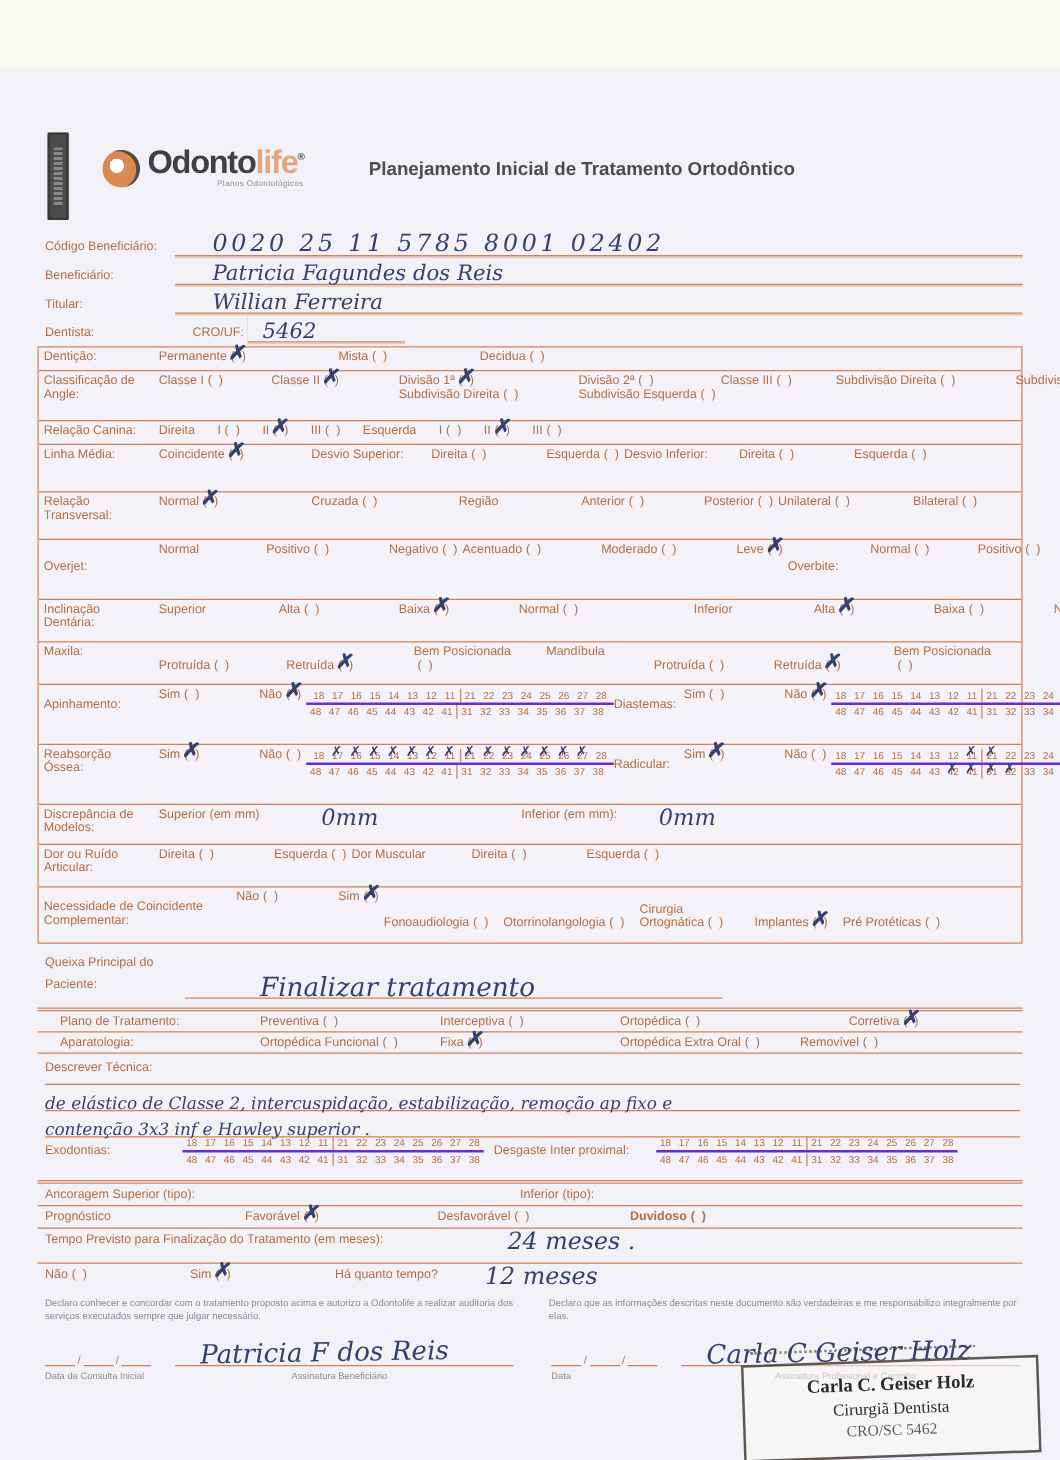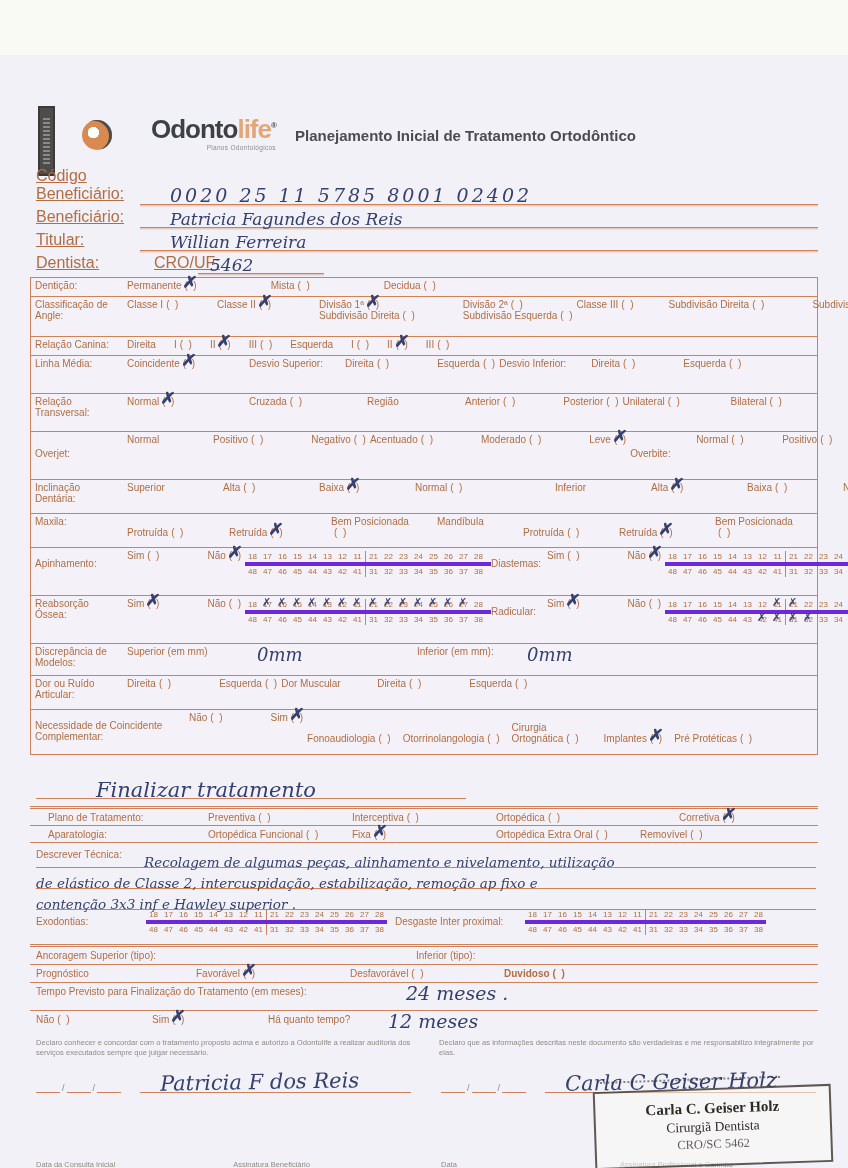--- a/index.html
+++ b/index.html
@@ -6,35 +6,35 @@
   body{width:848px;height:1168px;position:relative;overflow:hidden;
        background:#f3f1f8;font-family:"Liberation Sans",sans-serif;}
   .topband{position:absolute;left:0;top:0;width:848px;height:55px;background:#fafaf4;}
   .sheet{position:absolute;inset:0;}
 
   
   .side-tag{position:absolute;left:38px;top:106px;width:17px;height:70px;background:#4d4c4a;
             border-radius:1px;box-shadow:inset 0 0 0 2px #3b3a38;}
   .side-tag i{position:absolute;left:5px;top:12px;width:7px;height:46px;background:
       repeating-linear-gradient(#8b8a88 0 2px,transparent 2px 4px);}
-  .logo{position:absolute;left:82px;top:116px;display:flex;align-items:flex-start;gap:33px;}
+  .logo{position:absolute;left:82px;top:116px;display:flex;align-items:flex-start;}
   .logo-icon{width:30px;height:30px;border-radius:50%;margin-top:4px;
       background:radial-gradient(circle at 38% 42%, #ffffff 0 22%, #d98a50 23% 72%, #b5672f 73% 100%);
       box-shadow:-3px 1px 0 0 #4d4c4a inset;}
   .brand{margin-left:6px;line-height:1;}
   .brand-main{font-size:26px;font-weight:bold;letter-spacing:-1px;color:#3e4144;}
   .brand-life{color:#e29a62;font-weight:bold;opacity:.85;}
   .brand-reg{font-size:8px;vertical-align:super;color:#3e4144;}
   .brand-tagline{font-size:6.5px;color:#8a8d90;text-align:right;margin-top:3px;letter-spacing:.3px;}
   .doc-title{position:absolute;left:295px;top:127px;width:460px;font-size:15px;font-weight:bold;color:#4a4c4f;}
 
   
   .fields{position:absolute;left:36px;top:183px;width:782px;}
   .fieldrow{display:flex;align-items:flex-end;height:22px;margin-bottom:1px;}
-  .flabel{font-size:16px;color:#b26d42;width:104px;flex:0 0 104px;padding-bottom:2px;text-decoration:underline;}
+  .flabel{font-size:10px;color:#b26d42;width:104px;flex:0 0 104px;padding-bottom:2px;}
   .fline{flex:1;border-bottom:1.4px solid #cf8257;box-shadow:0 1.5px 0 rgba(207,130,87,.35);
          position:relative;height:22px;}
   .fline .hand{position:absolute;left:30px;bottom:-2px;}
   .hand{font-family:"DejaVu Serif",serif;font-style:italic;color:#35406e;font-size:17px;white-space:nowrap;}
   .hand.big{font-size:19px;letter-spacing:3px;}
   .crouf{flex:0 0 170px;display:flex;align-items:flex-end;margin-left:14px;}
   .crouf .flabel{width:44px;flex:0 0 44px;}
 
   
   .mainbox{position:absolute;left:30px;top:277px;width:786px;border:1px solid #cf8257;background:rgba(255,255,255,.12);}
@@ -48,21 +48,21 @@
   .x{position:absolute;left:-1px;top:-8px;font-size:17px;font-weight:bold;color:#35406e;
      transform:rotate(8deg);font-family:"DejaVu Serif",serif;}
   .stack{display:flex;flex-direction:row;row-gap:2px;gap:44px;}
   .hgap{display:flex;align-items:flex-end;}
   .opt.wrap{white-space:normal;width:80px;vertical-align:top;}
   .plain-label{color:#b26d42;}
 
   
   .teeth{display:inline-block;vertical-align:top;margin-top:1px;}
   .teeth-row{display:flex;}
-  .teeth-row.upper{border-bottom:4px solid #6d28d9;}
+  .teeth-row.upper{border-bottom:2px solid #6d28d9;justify-content:center;}
   .tooth{width:15px;text-align:center;font-size:8px;color:#b26d42;position:relative;line-height:11px;}
   .tooth.mid{border-left:1px solid #cf8257;}
   .tooth.crossed::after{content:"✗";position:absolute;left:2px;top:-2px;font-size:11px;color:#35406e;}
 
   
   .queixa{position:absolute;left:36px;top:762px;width:748px;display:flex;}
   .queixa .qlabel{flex:0 0 112px;font-size:10px;color:#b26d42;line-height:1.7;}
   .qline{flex:0 0 430px;border-bottom:1.4px solid #cf8257;position:relative;height:36px;}
   .qline .hand{position:absolute;left:60px;bottom:-4px;font-size:21px;}
 
@@ -91,21 +91,21 @@
          font-size:7.6px;color:#8f8a84;line-height:1.35;}
   .decls .dcol{flex:1;}
 
   .sigs{position:absolute;left:36px;top:1066px;width:780px;display:flex;gap:30px;}
   .sigcol{flex:1;display:flex;align-items:flex-end;gap:8px;}
   .dateslots{display:flex;align-items:flex-end;gap:2px;flex:0 0 96px;font-size:9px;color:#9a9license4;}
   .dslot{width:24px;border-bottom:1px solid #cf8257;height:12px;}
   .slash{font-size:9px;color:#8f8a84;}
   .sigline{flex:1;border-bottom:1.4px solid #cf8257;position:relative;height:26px;}
   .sigline .hand{position:absolute;left:20px;bottom:-2px;font-size:21px;transform:rotate(-1deg);}
-  .sig-captions{position:absolute;left:36px;top:1160px;width:780px;display:flex;gap:30px;}
+  .sig-captions{position:absolute;left:36px;top:1096px;width:780px;display:flex;gap:30px;}
   .sig-captions > div{flex:1;display:flex;}
   .cap-date{flex:0 0 96px;text-align:left;font-size:7.5px;color:#8f8a84;}
   .cap-main{flex:1;text-align:center;font-size:7.5px;color:#8f8a84;}
 
   .stamp{position:absolute;left:594px;top:1088px;width:218px;padding:10px 8px 12px 8px;
          border:2px solid rgba(50,44,38,.78);transform:rotate(-2deg);
          background:rgba(250,250,246,.55);text-align:center;
          font-family:"Liberation Serif",serif;color:#2e2a26;}
   .stamp::before{content:"";position:absolute;left:6px;top:-12px;width:180px;
          border-top:2px dotted rgba(60,55,50,.6);}
@@ -500,20 +500,21 @@
           <span class="opt"><span class="opt-l">Fonoaudiologia</span><span class="paren">(&nbsp;&nbsp;)</span></span>
           <span class="opt"><span class="opt-l">Otorrinolangologia</span><span class="paren">(&nbsp;&nbsp;)</span></span>
           <span class="opt wrap"><span class="opt-l">Cirurgia Ortognática</span><span class="paren">(&nbsp;&nbsp;)</span></span>
           <span class="opt checked"><span class="opt-l">Implantes</span><span class="paren">(&nbsp;&nbsp;)<span class="x">✗</span></span></span>
           <span class="opt"><span class="opt-l">Pré Protéticas</span><span class="paren">(&nbsp;&nbsp;)</span></span>
         </span>
     </div>
   </div>
 
   <div class="queixa">
+    <span class="qlabel">Queixa Principal do Paciente:</span>
     <span class="qline">
         <span class="hand">Finalizar tratamento</span>
       </span>
   </div>
 
   <div class="rule-rows">
     <div class="lrow">
       <span class="llabel">Plano de Tratamento:</span>
       <span class="hgap">
           <span class="opt" style="width: 140px;"><span class="opt-l">Preventiva</span><span class="paren">(&nbsp;&nbsp;)</span></span>
@@ -529,21 +530,20 @@
           <span class="opt checked" style="width: 140px;"><span class="opt-l">Fixa</span><span class="paren">(&nbsp;&nbsp;)<span class="x">✗</span></span></span>
           <span class="opt" style="width: 140px;"><span class="opt-l">Ortopédica Extra Oral</span><span class="paren">(&nbsp;&nbsp;)</span></span>
           <span class="opt" style="width: 140px;"><span class="opt-l">Removível</span><span class="paren">(&nbsp;&nbsp;)</span></span>
         </span>
     </div>
   </div>
 
   <div class="tecnica">
     <div class="tec-line">
       <span class="tec-label">Descrever Técnica:</span>
-      <span class="hand">Recolagem de algumas peças, alinhamento e nivelamento, utilização</span>
     </div>
     <div class="tec-line">
         <span class="hand">de elástico de Classe 2, intercuspidação, estabilização, remoção ap fixo e</span>
       </div>
     <div class="tec-line">
         <span class="hand">contenção 3x3 inf e Hawley superior .</span>
       </div>
   </div>
 
   <div class="exo">

